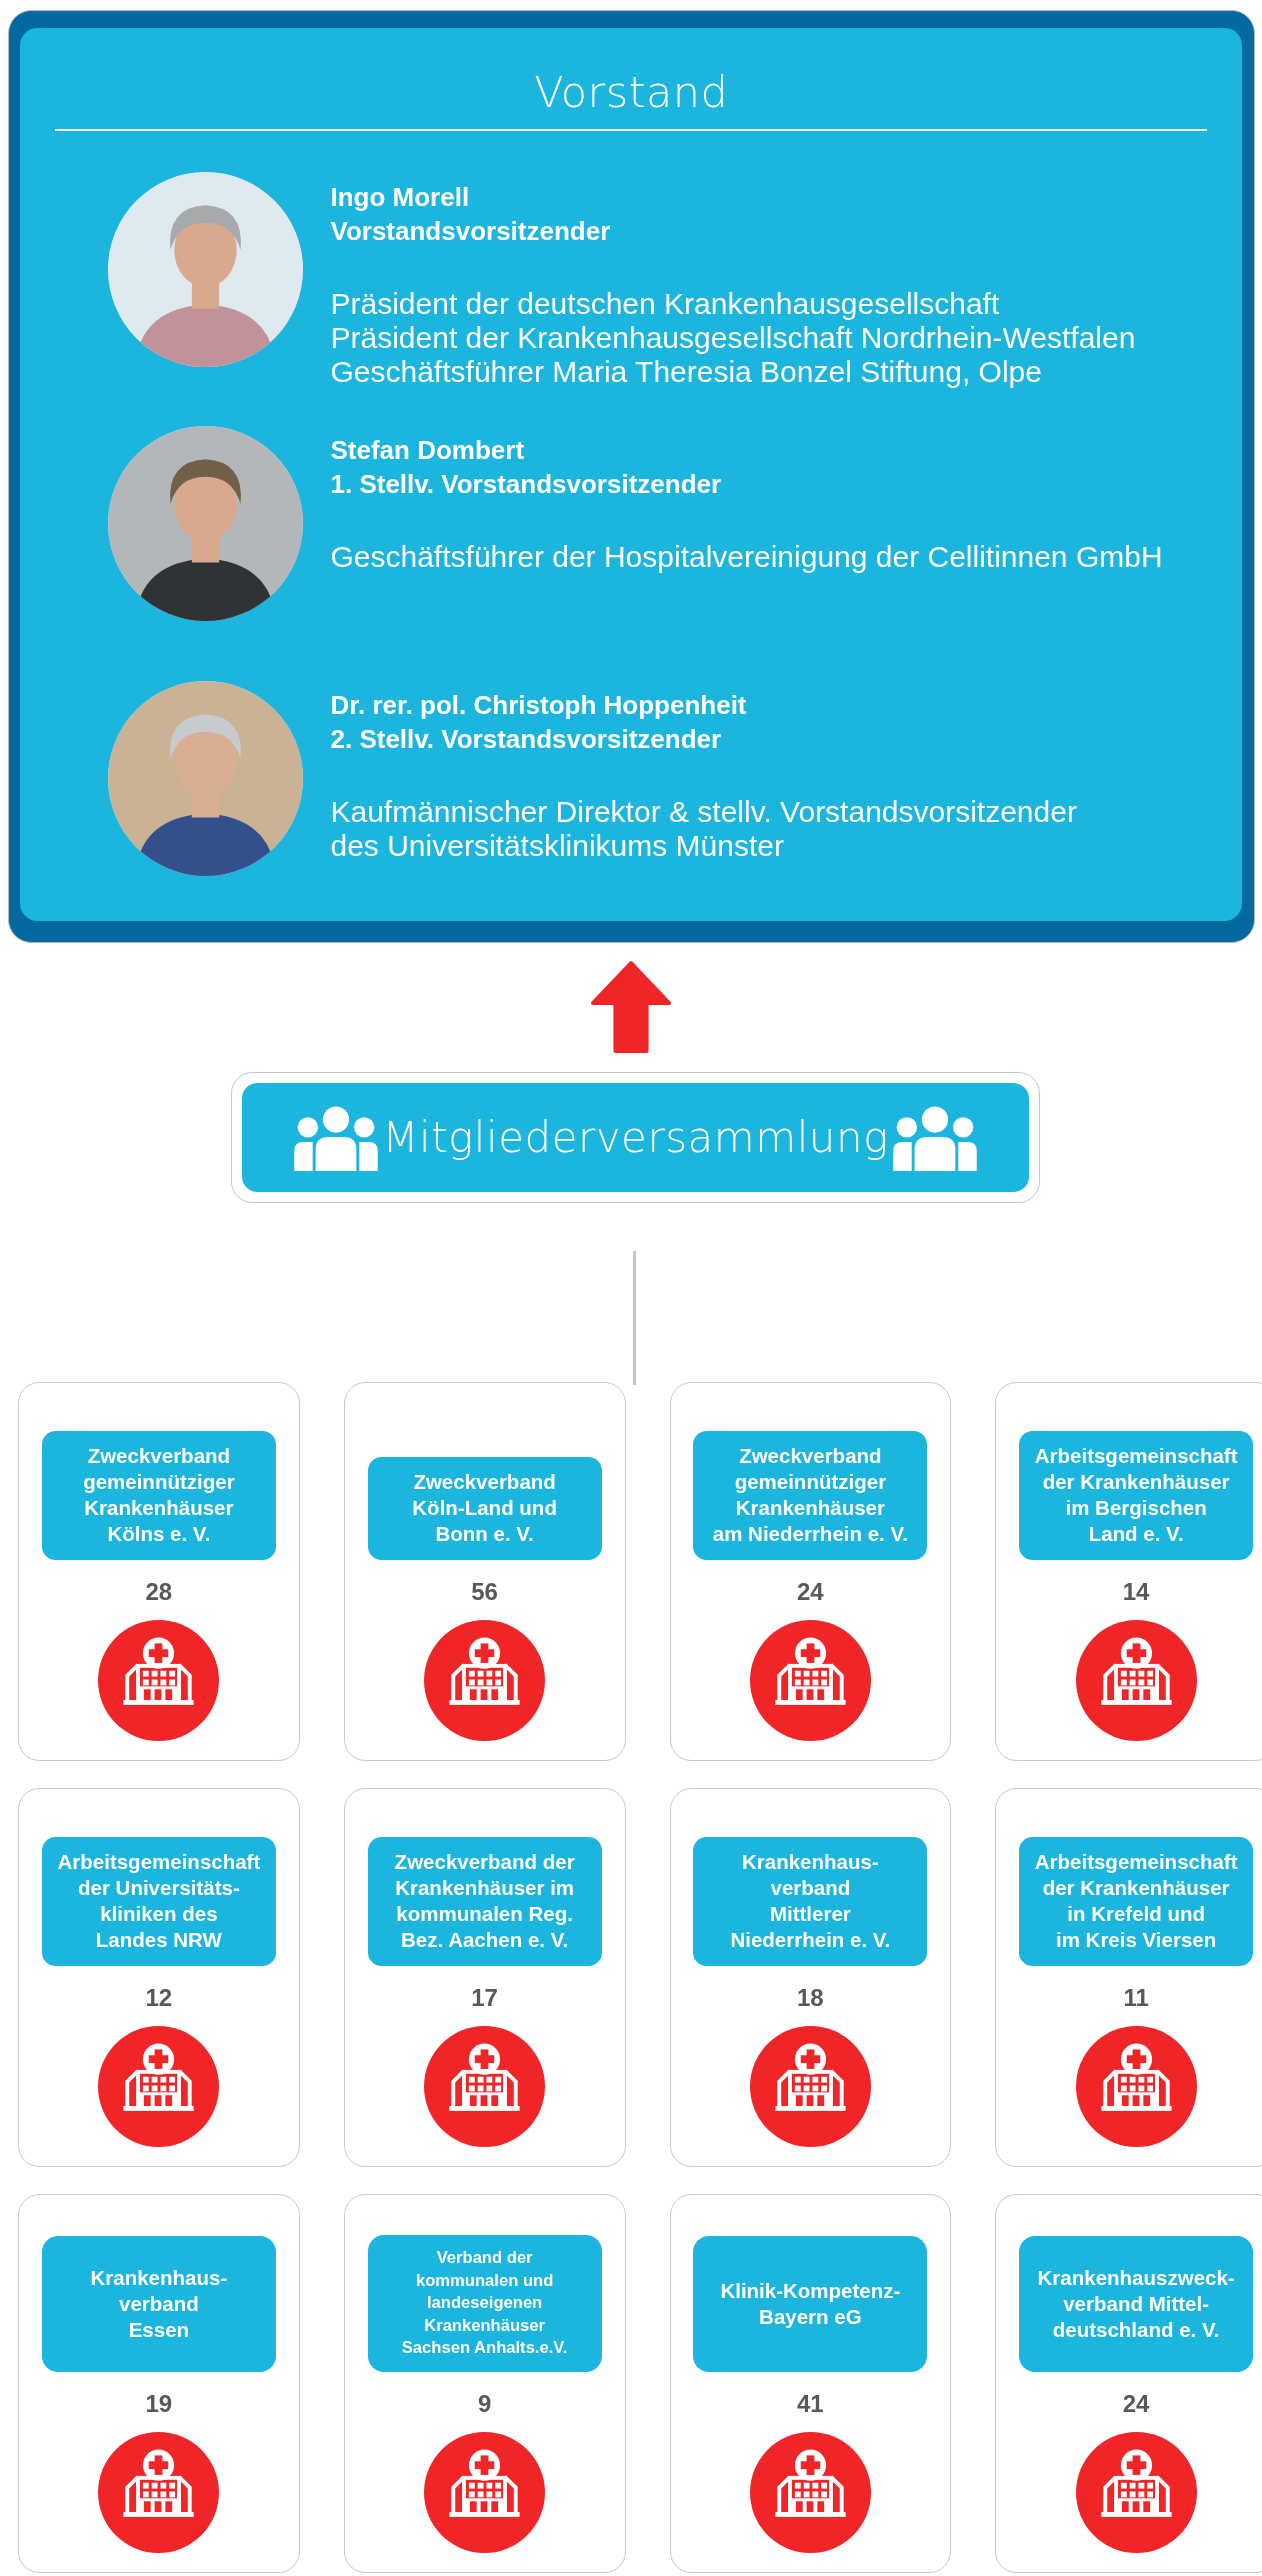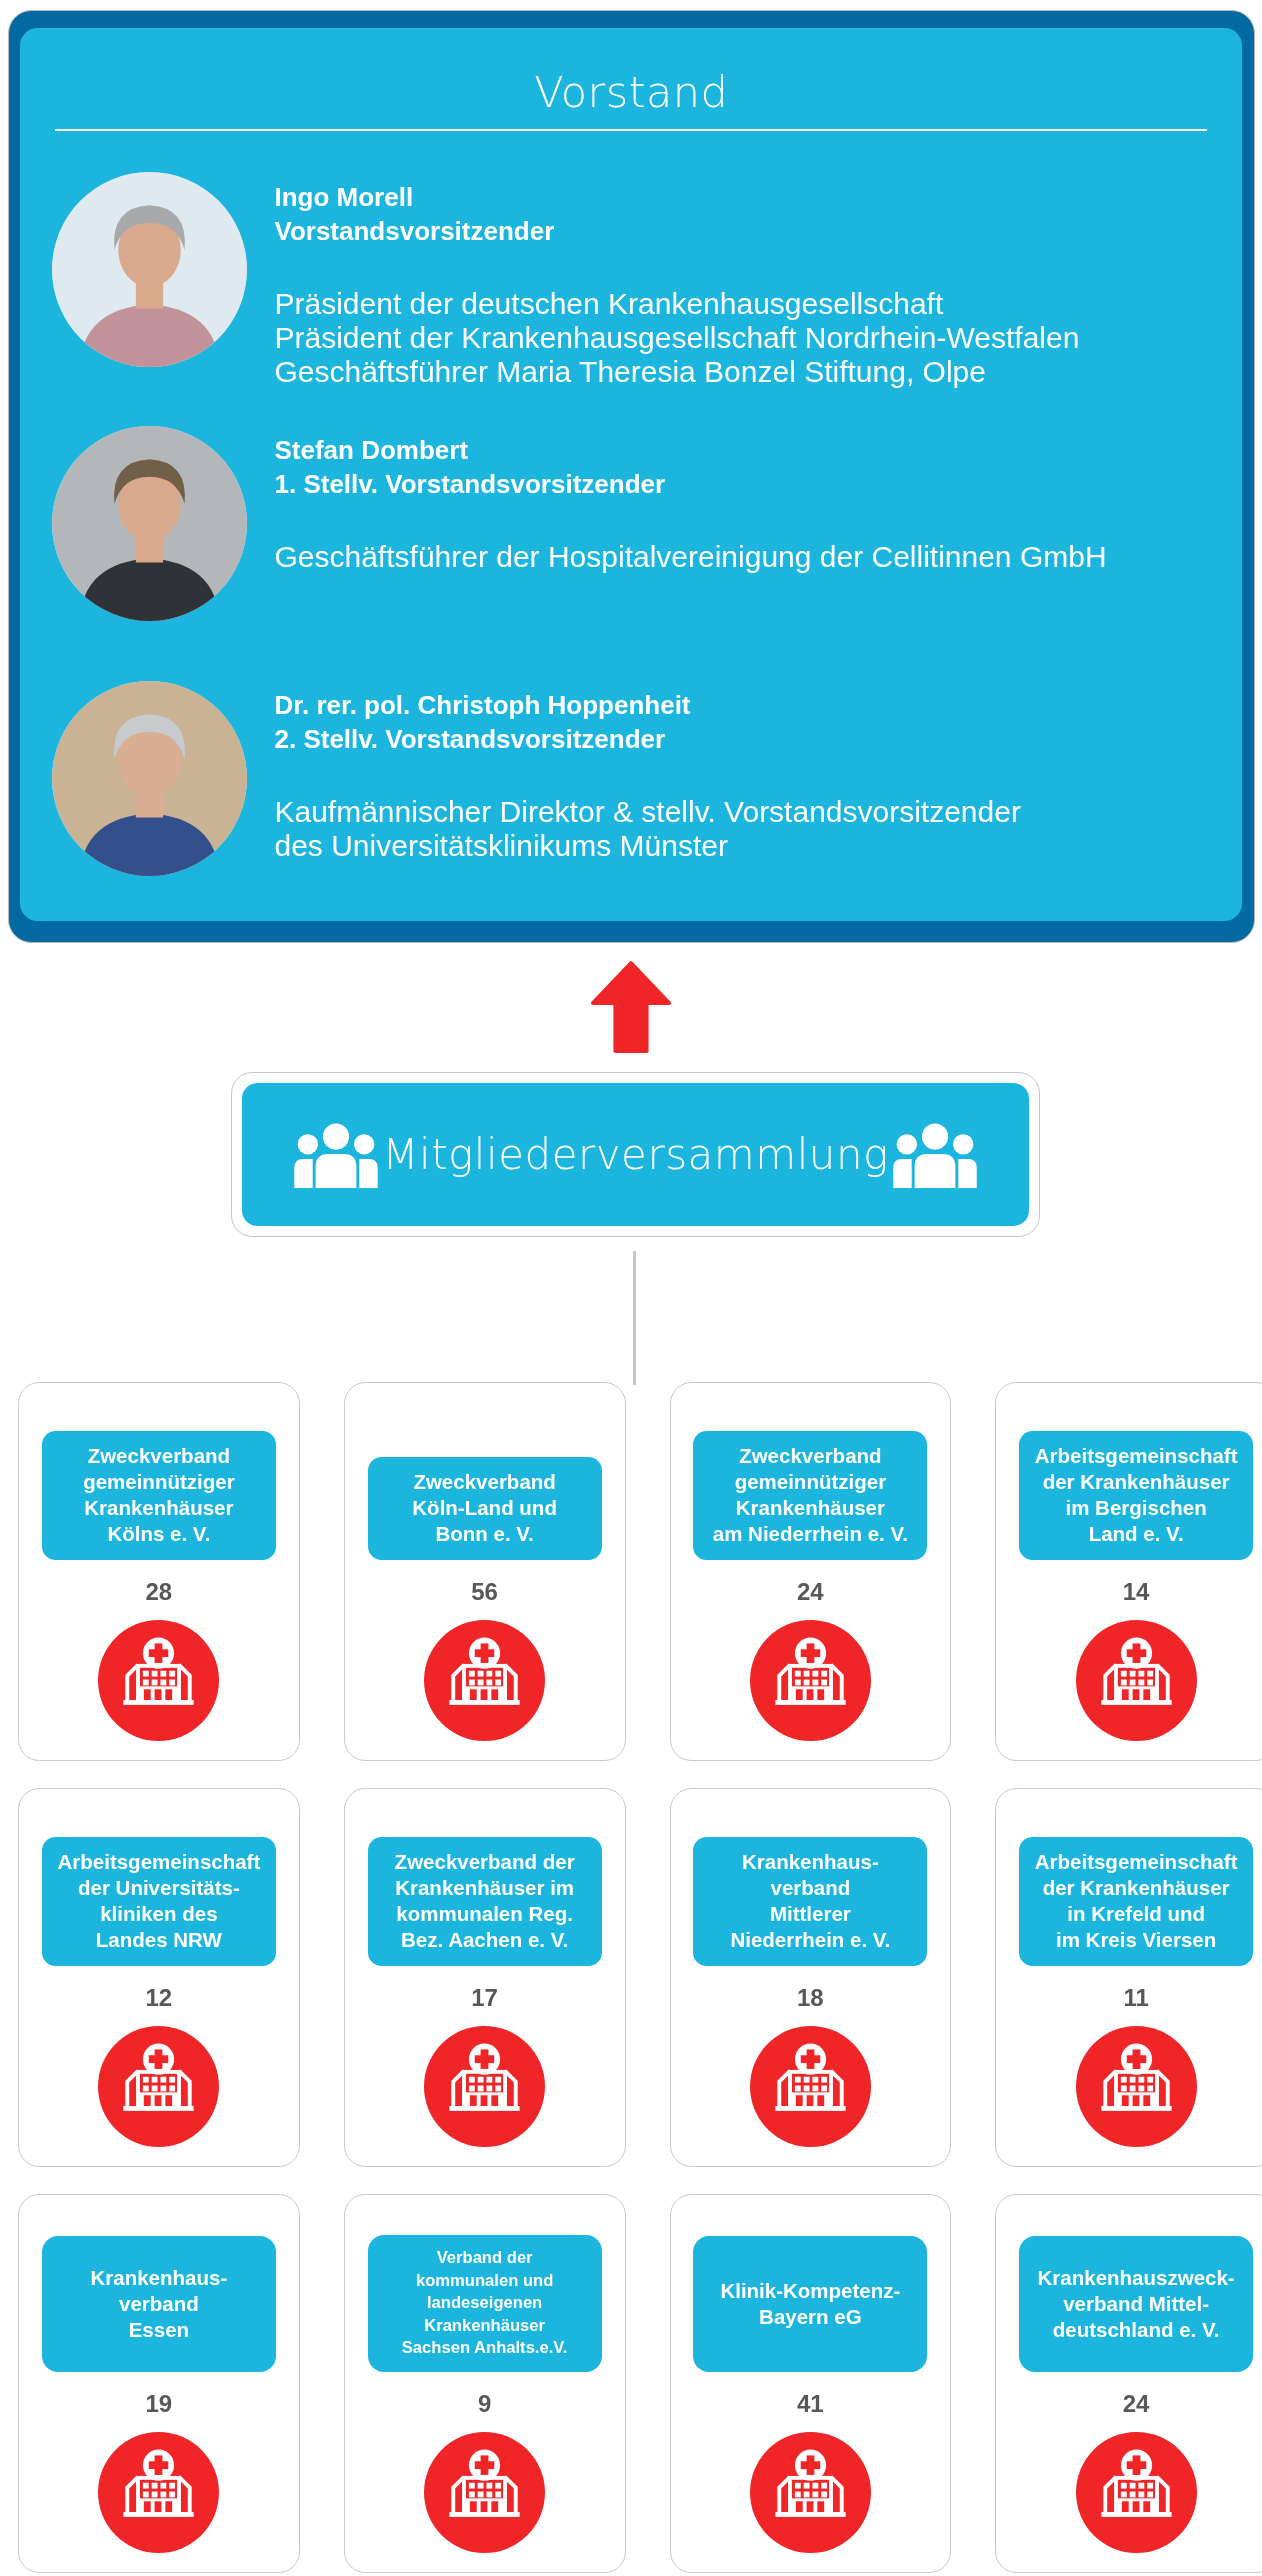--- a/index.html
+++ b/index.html
@@ -22,37 +22,37 @@
   .board-inner{
     position:absolute;left:11.7px;right:11.7px;top:17.5px;bottom:20.5px;
     background:var(--cyan);border-radius:17.5px;color:#fff;overflow:hidden;
   }
   .board-title{
     margin:41px 0 0;text-align:center;color:#fff;
     font-family:"DejaVu Sans","Liberation Sans",sans-serif;
     font-weight:300;font-size:43px;line-height:47px;letter-spacing:0.5px;
   }
   .board-rule{height:1.9px;background:#fff;margin:12.7px 35px 0;}
-  .members{padding:41px 0 0 32px;}
+  .members{padding:41px 0 0 88px;}
   .person{display:flex;align-items:flex-start;}
   .person.m1{margin-top:37px;}
   .person.m2{margin-top:60px;}
   .avatar{width:195px;height:195px;border-radius:50%;overflow:hidden;flex:none;background:#d8dde0;}
   .avatar svg{display:block;width:100%;height:100%;}
   .ptext{margin-left:27px;padding-top:7.8px;color:#fff;}
   .pname,.prole{font-weight:700;font-size:26px;line-height:34px;}
   .pbody{margin-top:39px;font-size:30px;line-height:34px;font-weight:400;}
 
   
   .up-arrow{position:absolute;left:590px;top:961px;width:82px;height:92px;}
   .up-arrow svg{display:block;}
 
   
   .assembly{
-    position:absolute;left:231px;top:1072px;width:809px;height:165px;
+    position:absolute;left:231px;top:1072px;width:809px;height:131px;
     background:#fff;border:1.9px solid #C4C4C4;border-radius:21.4px;box-sizing:border-box;
   }
   .assembly-inner{
     position:absolute;inset:9.7px;background:var(--cyan);border-radius:15.6px;
     display:flex;align-items:center;justify-content:space-between;padding:0 49px;
   }
   .assembly-label{
     color:#fff;font-family:"DejaVu Sans","Liberation Sans",sans-serif;
     font-weight:300;font-size:42px;letter-spacing:0.5px;
   }

